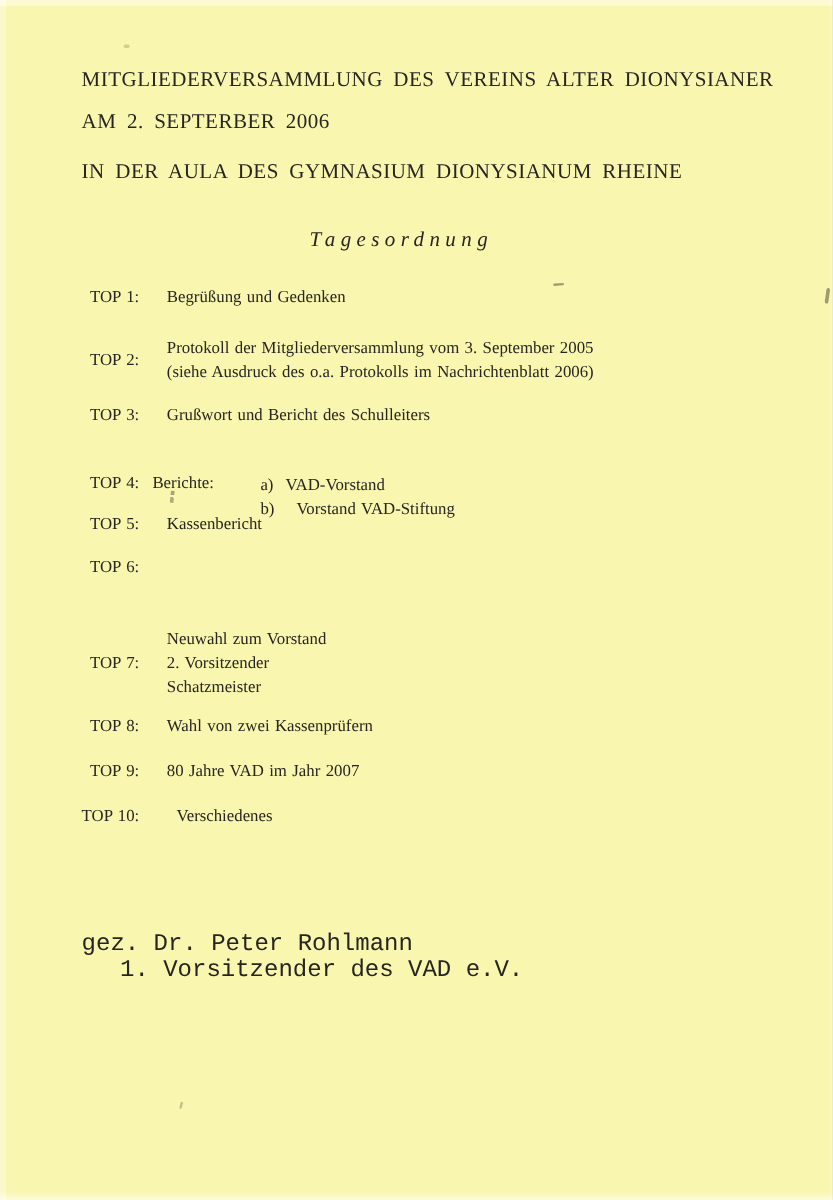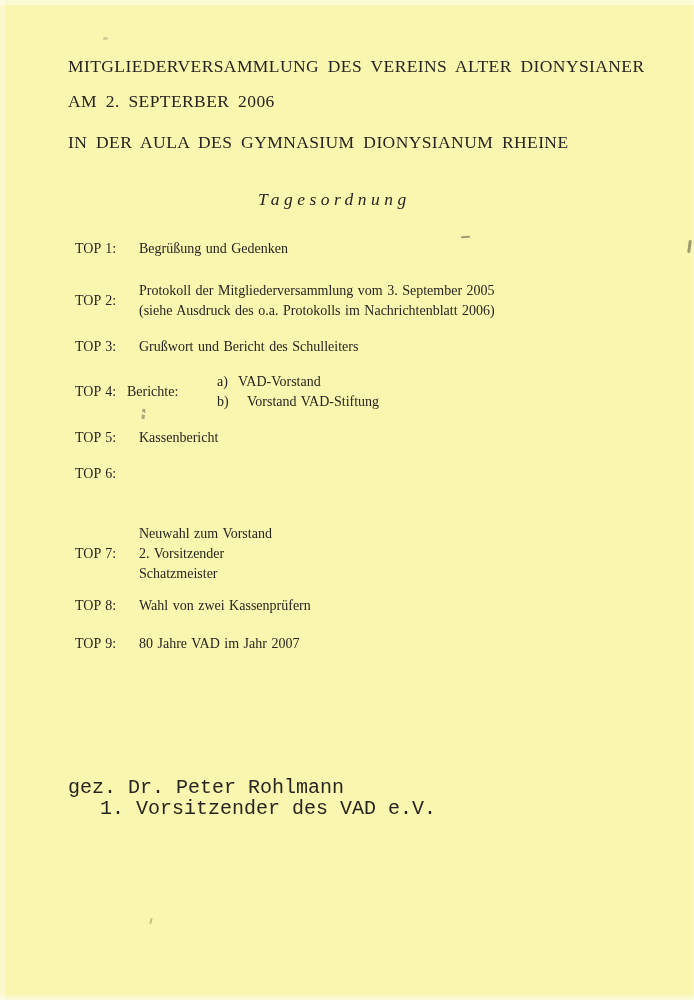--- a/index.html
+++ b/index.html
@@ -51,21 +51,21 @@
     font-size: 14px;
     line-height: 20px;
     word-spacing: 1px;
     white-space: nowrap;
   }
   .row .lbl { flex: 0 0 52px; }
   .row-10 { left: 68px; }
   .row-10 .lbl { flex-basis: 67px; }
   .txt .line { display: block; margin-left: 12px; }
   .txt-fixed { flex: 0 0 90px; }
-  .sublist { display: block; }
+  .sublist { display: block; margin-top: 23px; }
   .subline { display: block; }
   .marker { display: inline-block; }
   .marker-a { width: 21px; }
   .marker-b { width: 30px; }
   .signature {
     position: absolute;
     left: 68px;
     top: 777px;
     font-size: 20px;
     line-height: 21px;
@@ -160,20 +160,26 @@
       </span>
   </div>
 
   <div class="row" style="top:634px">
     <span class="lbl">TOP 9:</span>
     <span class="txt">
         <span class="line">80 Jahre VAD im Jahr 2007</span>
       </span>
   </div>
 
+  <div class="row row-10" style="top:671px">
+    <span class="lbl">TOP 10:</span>
+    <span class="txt">
+        <span class="line">Verschiedenes</span>
+      </span>
+  </div>
 
   <div class="signature">
     <div class="sig-line-1">gez. Dr. Peter Rohlmann</div>
     <div class="sig-line-2">1. Vorsitzender des VAD e.V.</div>
   </div>
 
   <div class="artifact art-dash"></div>
   <div class="artifact art-edgemark"></div>
   <div class="artifact art-semicolon"></div>
   <div class="artifact art-speck-1"></div>

